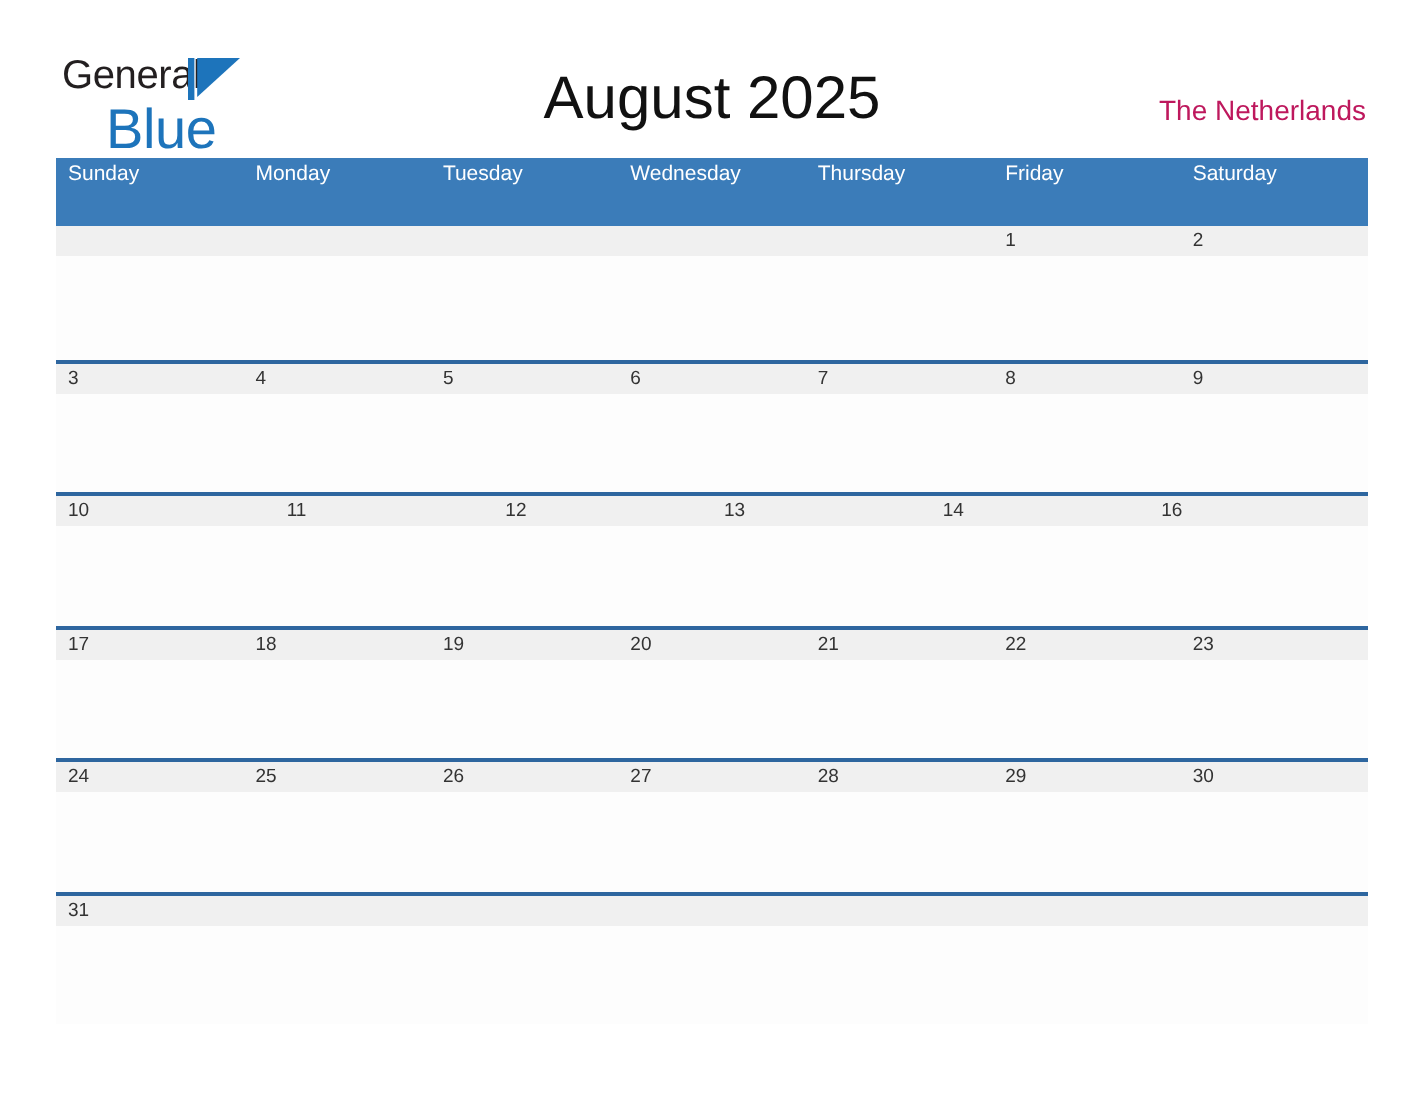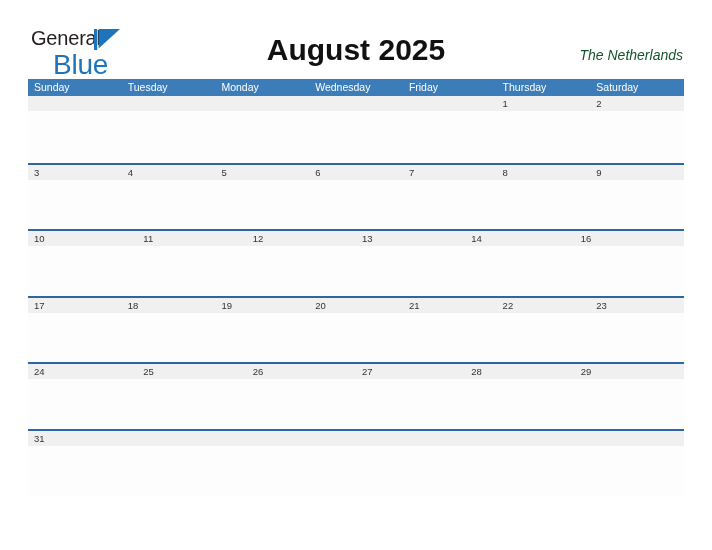--- a/index.html
+++ b/index.html
@@ -63,49 +63,48 @@
     letter-spacing: -0.2px;
   }
 
   .calendar-title {
     position: absolute;
     left: 0;
     right: 0;
     top: 33px;
     text-align: center;
     font-size: 30px;
-    font-weight: bold;
+    font-weight: normal;
     color: #111111;
     letter-spacing: 0px;
     margin: 0;
   }
 
   .locale-label {
     position: absolute;
     right: 29px;
     top: 47px;
     font-size: 14px;
-    color: #14532d;
+    color: #be185d;
     text-align: right;
     white-space: nowrap;
-    font-style: italic;
   }
 
   
   .calendar {
     position: absolute;
     left: 28px;
     top: 79px;
     width: 656px;
   }
 
   .weekday-header {
     display: flex;
     background: #3b7cb9;
-    height: 17px;
+    height: 34px;
   }
   .weekday-cell {
     flex: 1 1 0;
     color: #ffffff;
     font-size: 10.5px;
     line-height: 17px;
     padding-left: 6px;
     box-sizing: border-box;
     overflow: hidden;
     white-space: nowrap;
@@ -160,25 +159,25 @@
   <h1 class="calendar-title">August 2025</h1>
 
   <div class="locale-label">The Netherlands</div>
 
 </div>
 
 <div class="calendar">
 
   <div class="weekday-header">
     <div class="weekday-cell">Sunday</div>
+    <div class="weekday-cell">Monday</div>
     <div class="weekday-cell">Tuesday</div>
-    <div class="weekday-cell">Monday</div>
     <div class="weekday-cell">Wednesday</div>
+    <div class="weekday-cell">Thursday</div>
     <div class="weekday-cell">Friday</div>
-    <div class="weekday-cell">Thursday</div>
     <div class="weekday-cell">Saturday</div>
   </div>
 
   <div class="week-row first-row">
     <div class="day-cell empty">
         <span class="day-number"></span>
       </div>
     <div class="day-cell empty">
         <span class="day-number"></span>
       </div>
@@ -280,20 +279,23 @@
       </div>
     <div class="day-cell">
         <span class="day-number">27</span>
       </div>
     <div class="day-cell">
         <span class="day-number">28</span>
       </div>
     <div class="day-cell">
         <span class="day-number">29</span>
       </div>
+    <div class="day-cell">
+        <span class="day-number">30</span>
+      </div>
   </div>
 
   <div class="week-row">
     <div class="day-cell">
         <span class="day-number">31</span>
       </div>
     <div class="day-cell empty">
         <span class="day-number"></span>
       </div>
     <div class="day-cell empty">

